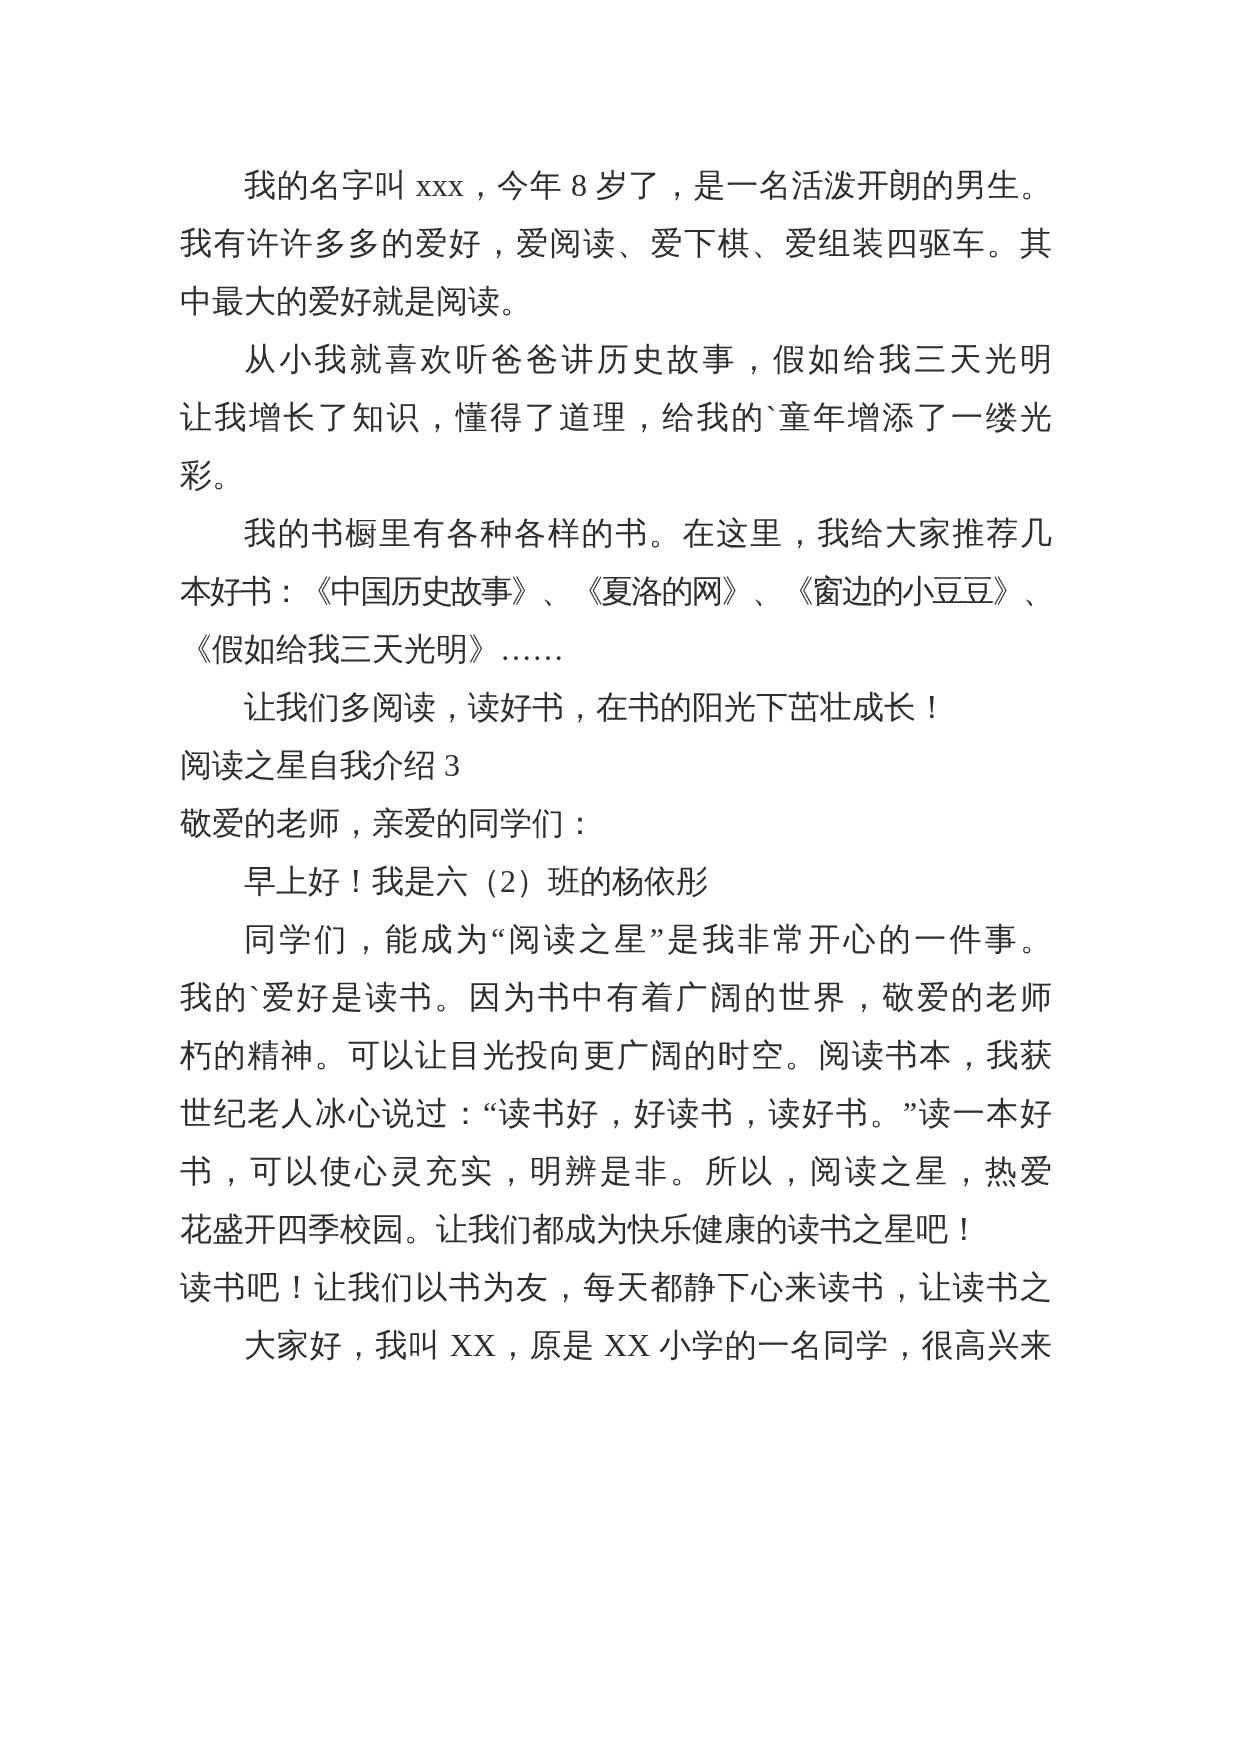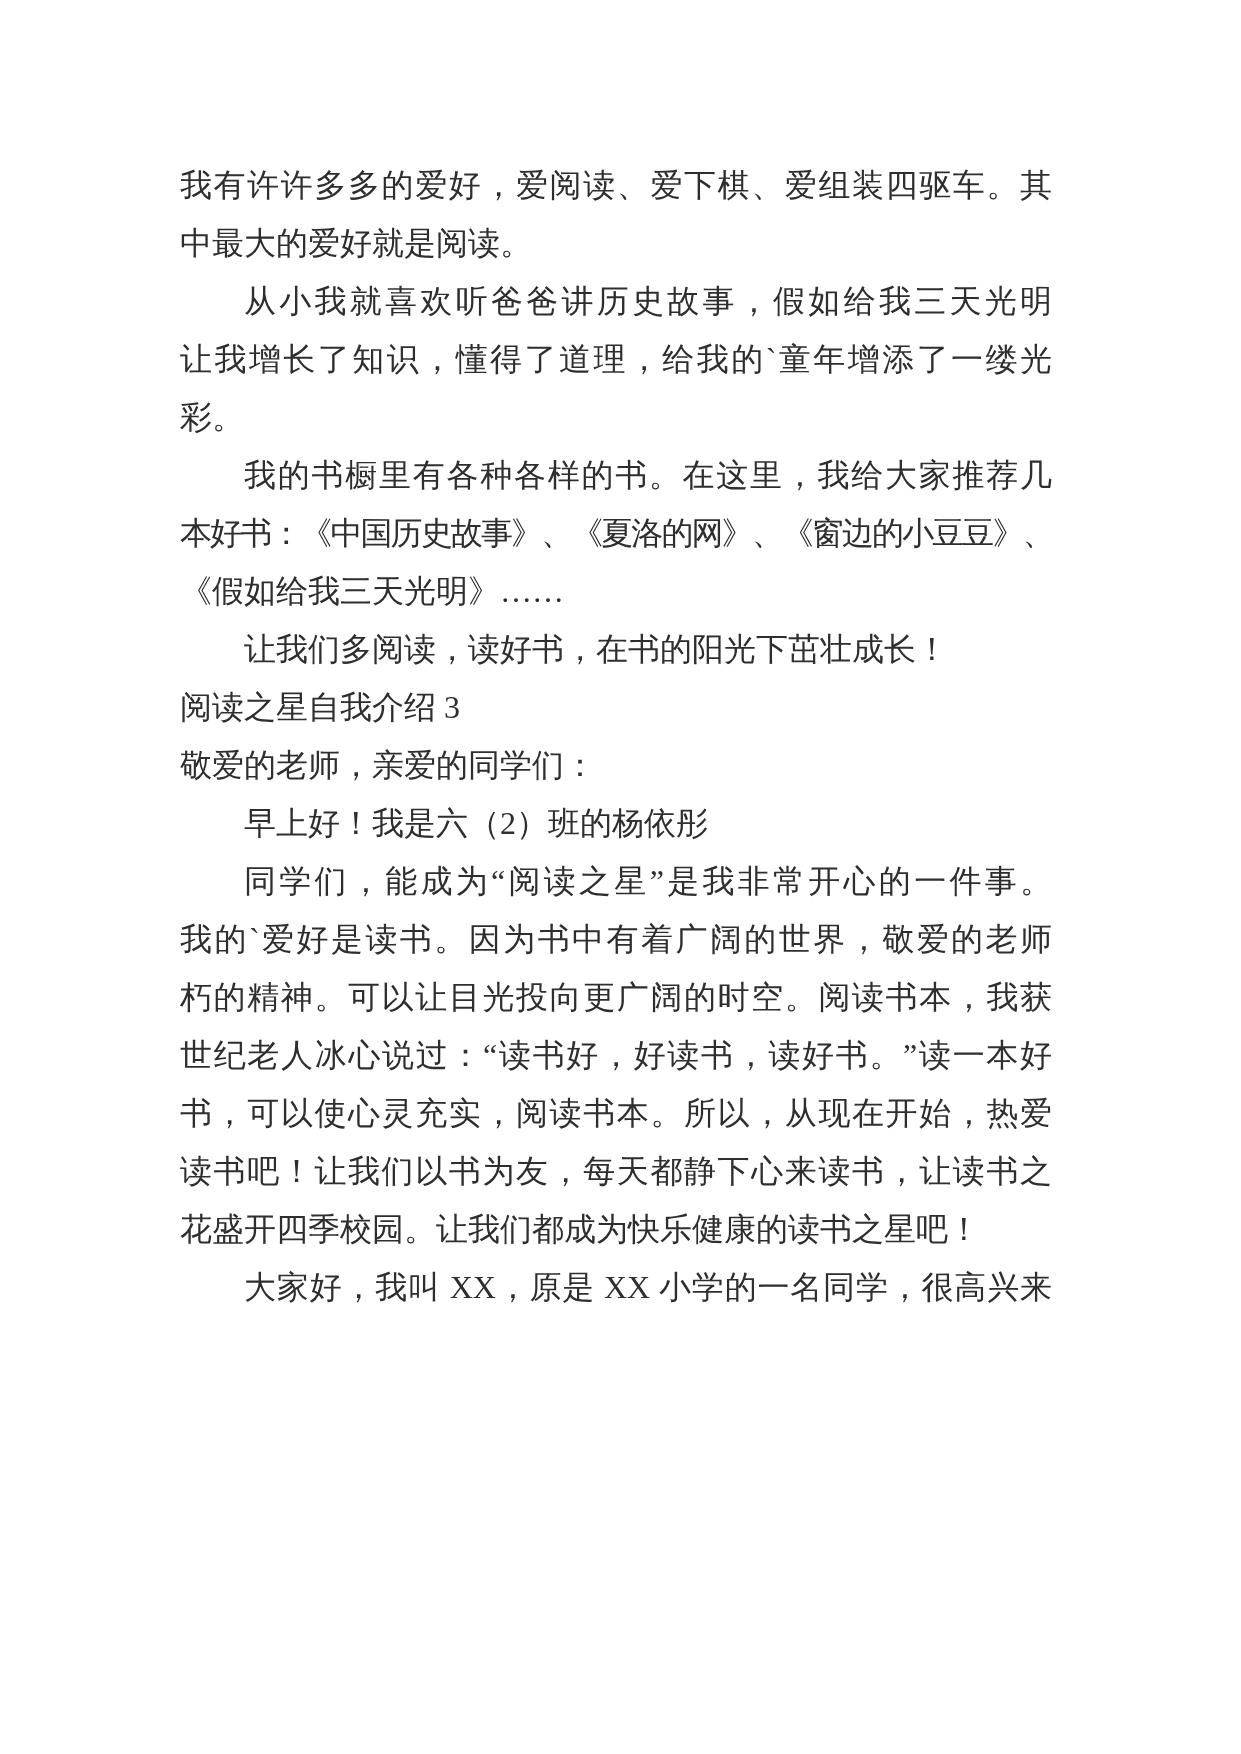--- a/index.html
+++ b/index.html
@@ -38,33 +38,34 @@
   }
   
   .tight {
     letter-spacing: -2.5px;
   }
 </style>
 </head>
 <body>
 
 <div class="page">
+  <div class="line in fill">我的名字叫 xxx，今年 8 岁了，是一名活泼开朗的男生。</div>
   <div class="line fill">我有许许多多的爱好，爱阅读、爱下棋、爱组装四驱车。其</div>
   <div class="line">中最大的爱好就是阅读。</div>
   <div class="line in fill">从小我就喜欢听爸爸讲历史故事，假如给我三天光明</div>
   <div class="line fill">让我增长了知识，懂得了道理，给我的`童年增添了一缕光</div>
   <div class="line">彩。</div>
   <div class="line in fill">我的书橱里有各种各样的书。在这里，我给大家推荐几</div>
   <div class="line fill tight">本好书：《中国历史故事》、《夏洛的网》、《窗边的小豆豆》、</div>
   <div class="line">《假如给我三天光明》……</div>
   <div class="line in">让我们多阅读，读好书，在书的阳光下茁壮成长！</div>
   <div class="line">阅读之星自我介绍 3</div>
   <div class="line">敬爱的老师，亲爱的同学们：</div>
   <div class="line in">早上好！我是六（2）班的杨依彤</div>
   <div class="line in fill">同学们，能成为“阅读之星”是我非常开心的一件事。</div>
   <div class="line fill">我的`爱好是读书。因为书中有着广阔的世界，敬爱的老师</div>
   <div class="line fill">朽的精神。可以让目光投向更广阔的时空。阅读书本，我获</div>
   <div class="line fill">世纪老人冰心说过：“读书好，好读书，读好书。”读一本好</div>
-  <div class="line fill">书，可以使心灵充实，阅读书本。所以，从现在开始，热爱</div>
+  <div class="line fill">书，可以使心灵充实，明辨是非。所以，阅读之星，热爱</div>
+  <div class="line">花盛开四季校园。让我们都成为快乐健康的读书之星吧！</div>
   <div class="line fill">读书吧！让我们以书为友，每天都静下心来读书，让读书之</div>
-  <div class="line">花盛开四季校园。让我们都成为快乐健康的读书之星吧！</div>
   <div class="line in fill">大家好，我叫 XX，原是 XX 小学的一名同学，很高兴来</div>
 </div>
 
 </body></html>

